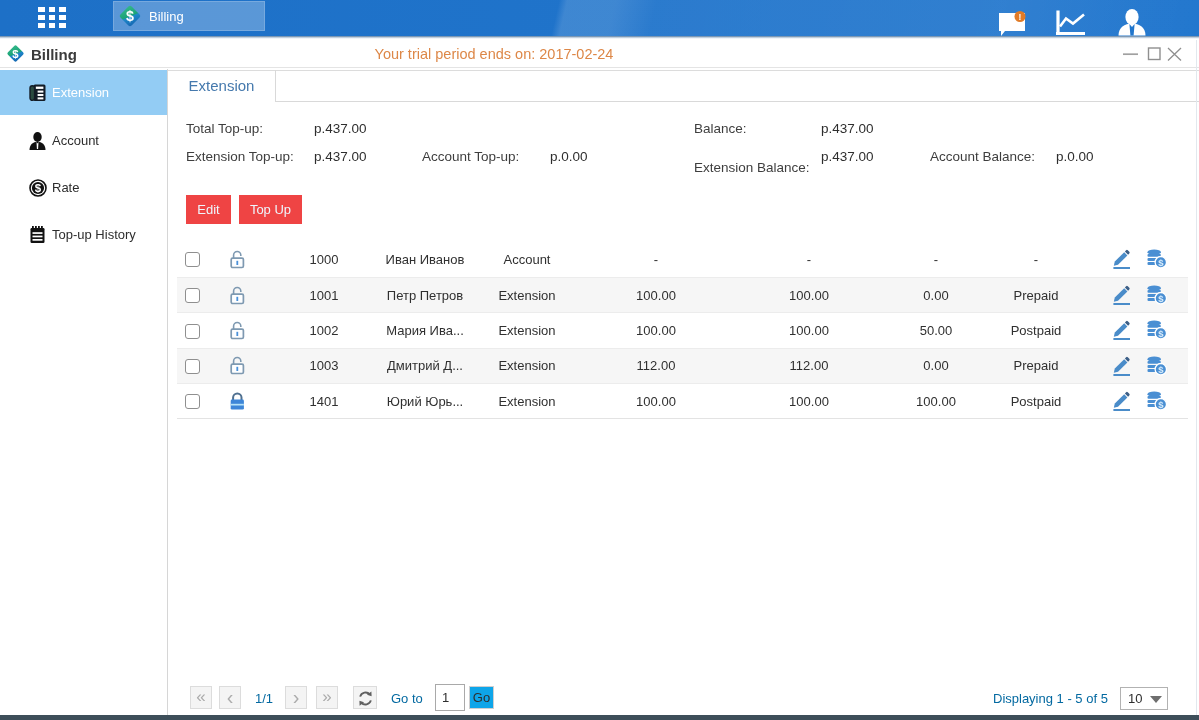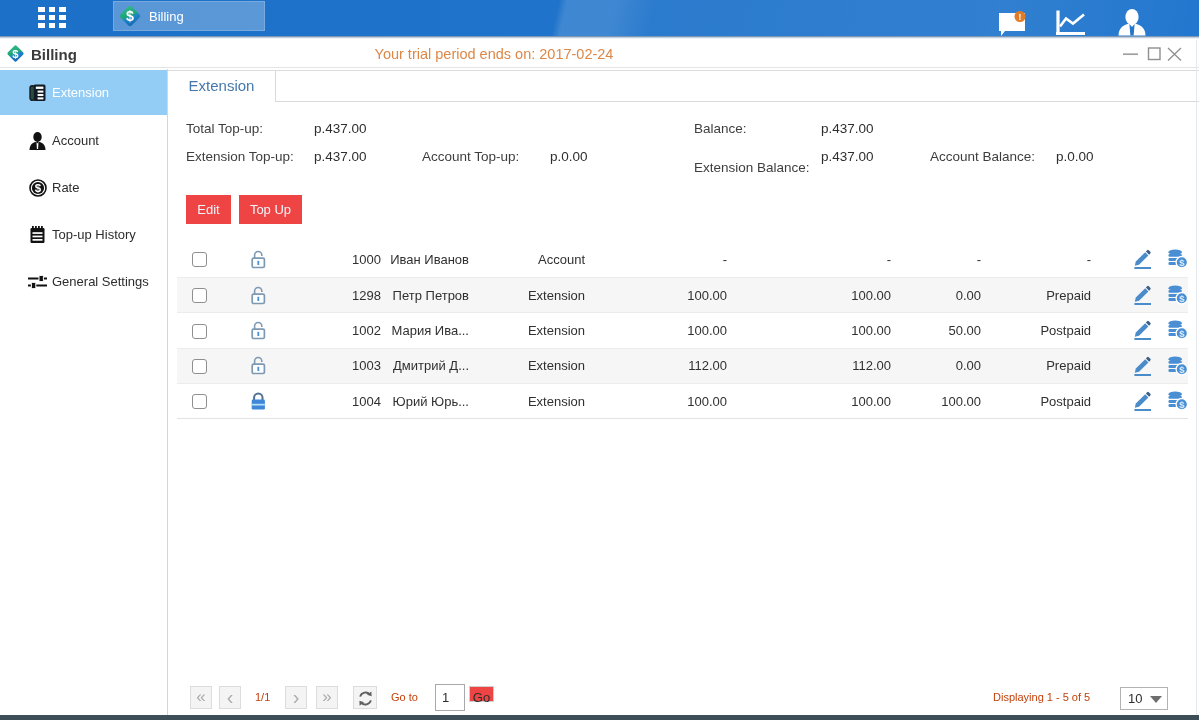--- a/index.html
+++ b/index.html
@@ -32,29 +32,29 @@
 #tabline{position:absolute;left:168px;top:70px;width:1031px;height:0;border-top:1px solid #dcdcdc}
 #tabdiv{position:absolute;left:275px;top:70px;width:0;height:32px;border-left:1px solid #d9d9d9}
 #tabrest{position:absolute;left:275px;top:70px;width:924px;height:32px;border-bottom:1px solid #d9d9d9}
 #tabtext{position:absolute;left:168px;top:70px;width:107px;height:32px;line-height:31px;text-align:center;color:#4579ad;font-size:15px}
 .lbl{position:absolute;font-size:13.5px;font-weight:normal;color:#3e3e3e;white-space:nowrap}
 .val{position:absolute;font-size:13.5px;color:#2e2e2e;white-space:nowrap}
 .btn{position:absolute;background:#ef4444;color:#eef5fc;font-size:13px;text-align:center;line-height:29px;height:29px}
 
 #tbl{position:absolute;left:177px;top:242px;width:1011px;border-collapse:collapse;table-layout:fixed}
 #tbl th{height:30.7px;font-size:13px;font-weight:normal;color:#4a4a4a;border-top:1px solid #dadada;border-bottom:1px solid #d2d2d2;text-align:center;vertical-align:middle}
-#tbl td{height:35.4px;font-size:13px;color:#303030;text-align:right;vertical-align:middle;border-bottom:1px solid #ececec;overflow:hidden;white-space:nowrap}
+#tbl td{height:35.4px;font-size:13px;color:#303030;text-align:center;vertical-align:middle;border-bottom:1px solid #ececec;overflow:hidden;white-space:nowrap}
 #tbl tr.alt td{background:#f6f6f6}
 #tbl tr.last td{border-bottom:1px solid #e3e3e3}
 .cb{display:inline-block;width:15px;height:15px;border:1px solid #8f8f8f;border-radius:3px;background:#fff;vertical-align:middle}
 
 .pbtn{position:absolute;top:686px;width:22px;height:23px;background:#f4f4f4;border:1px solid #dcdcdc;color:#ababab;font-size:16px;text-align:center;line-height:20px}
-.ptxt{position:absolute;font-size:11px;color:#c2410c;white-space:nowrap}
+.ptxt{position:absolute;font-size:13px;color:#0369a1;white-space:nowrap}
 #goinput{position:absolute;left:435px;top:684px;width:30px;height:27px;border:1px solid #a9a9a9;background:#fff;font-size:13px;color:#2e2e2e;text-align:left;line-height:25px;padding-left:6px}
-#gobtn{position:absolute;left:469px;top:686px;width:25px;height:16px;background:#ef4444;border:1px solid #cfcfcf;font-size:13px;color:#2e2e2e;text-align:center;line-height:21px}
+#gobtn{position:absolute;left:469px;top:686px;width:25px;height:23px;background:#0ea5e9;border:1px solid #cfcfcf;font-size:13px;color:#2e2e2e;text-align:center;line-height:21px}
 #ddl{position:absolute;left:1120px;top:687px;width:48px;height:23px;border:1px solid #b2b2b2;background:#fff}
 #ddl span{position:absolute;left:7px;top:3px;font-size:13px;color:#2e2e2e}
 #ddl .tri{position:absolute;right:5px;top:8px;width:0;height:0;border-left:6px solid transparent;border-right:6px solid transparent;border-top:7px solid #6e6e6e}
 #rightedge{position:absolute;left:1196px;top:40px;width:1px;height:675px;background:#e2e8ee}
 #bottomstrip{position:absolute;left:0;top:715px;width:1199px;height:5px;background:#3d4e59}
 </style>
 </head>
 <body>
 <div id="app">
 
@@ -167,30 +167,20 @@
             <rect x="6" y="1" width="1.8" height="4" fill="#111"></rect>
         <rect x="9" y="1" width="1.8" height="4" fill="#111"></rect>
             <rect x="12" y="1" width="1.8" height="4" fill="#111"></rect>
         <rect x="3.5" y="7.2" width="10" height="1.7" fill="#fff"></rect>
         <rect x="3.5" y="10.6" width="10" height="1.7" fill="#fff"></rect>
         <rect x="3.5" y="14" width="10" height="1.7" fill="#fff"></rect>
       </svg>
         </span>
       <span class="mlb">Top-up History</span>
     </div>
-    <div class="mitem">
-      <span class="mic">
-          <svg width="19" height="16" viewBox="0 0 19 16">
-        <path d="M0 4.5 h19 M0 11.5 h19" stroke="#111" stroke-width="1.8"></path>
-        <rect x="11" y="1.4" width="4.4" height="6.2" rx="1" fill="#111" stroke="#fff" stroke-width="1"></rect>
-        <rect x="3.4" y="8.4" width="4.4" height="6.2" rx="1" fill="#111" stroke="#fff" stroke-width="1"></rect>
-      </svg>
-        </span>
-      <span class="mlb">General Settings</span>
-    </div>
   </div>
 
   <div id="tabline"></div>
   <div id="tabrest"></div>
   <div id="tabdiv"></div>
   <div id="tabtext">Extension</div>
 
   <div class="lbl" style="left:186px;top:120.5px">Total Top-up:</div>
   <div class="val" style="left:314px;top:120.5px">p.437.00</div>
   <div class="lbl" style="left:694px;top:120.5px">Balance:</div>
@@ -248,21 +238,21 @@
   <text x="14.8" y="16.8" font-size="9.5" font-family="Liberation Sans" font-weight="bold" fill="#d8ecfb" text-anchor="middle">$</text>
 </svg></td>
     </tr>
     <tr class="alt">
       <td><span class="cb"></span></td>
           <td class="lockcell"><svg width="17" height="19" viewBox="0 0 17 19" style="vertical-align:middle">
   <path d="M4.6 8.2 V5.1 a3.6 3.6 0 0 1 7.2 0 V6.1" fill="none" stroke="#7e99b1" stroke-width="1.6"></path>
   <rect x="2.2" y="8.2" width="12.2" height="9.3" rx="1.4" fill="#fdfeff" stroke="#7e99b1" stroke-width="1.7"></rect>
   <path d="M8.3 10.8 v4.2" stroke="#4a90d9" stroke-width="1.8"></path>
 </svg></td>
-          <td>1298</td>
+          <td>1001</td>
           <td>Петр Петров</td>
           <td>Extension</td>
       <td>100.00</td>
           <td>100.00</td>
           <td>0.00</td>
           <td>Prepaid</td>
           <td class="opcell"><svg width="20" height="20" viewBox="0 0 20 20" style="vertical-align:middle">
   <path d="M2.8 12.6 L12.2 3.2 l3.2 3.2 L6 15.8 l-4.2 1z" fill="#4a8cc9"></path>
   <path d="M12.9 2.5 l1.2 -1.2 a1.2 1.2 0 0 1 1.7 0 l1.5 1.5 a1.2 1.2 0 0 1 0 1.7 l-1.2 1.2 z" fill="#3c5f87"></path>
   <rect x="1.4" y="18" width="16.6" height="2" fill="#4a8cc9"></rect>
@@ -329,21 +319,21 @@
   <text x="14.8" y="16.8" font-size="9.5" font-family="Liberation Sans" font-weight="bold" fill="#d8ecfb" text-anchor="middle">$</text>
 </svg></td>
     </tr>
     <tr class="last">
       <td><span class="cb"></span></td>
           <td class="lockcell"><svg width="17" height="19" viewBox="0 0 17 19" style="vertical-align:middle">
   <path d="M4.1 8 V5.6 a4.2 4.2 0 0 1 8.4 0 V8" fill="none" stroke="#4f7090" stroke-width="2"></path>
   <rect x="1.7" y="7.6" width="13.2" height="10" rx="1.3" fill="#3d86d8"></rect>
   <rect x="1.7" y="11.8" width="13.2" height="1.7" fill="#b5e2f8"></rect>
 </svg></td>
-          <td>1004</td>
+          <td>1401</td>
           <td>Юрий Юрь...</td>
           <td>Extension</td>
       <td>100.00</td>
           <td>100.00</td>
           <td>100.00</td>
           <td>Postpaid</td>
           <td class="opcell"><svg width="20" height="20" viewBox="0 0 20 20" style="vertical-align:middle">
   <path d="M2.8 12.6 L12.2 3.2 l3.2 3.2 L6 15.8 l-4.2 1z" fill="#4a8cc9"></path>
   <path d="M12.9 2.5 l1.2 -1.2 a1.2 1.2 0 0 1 1.7 0 l1.5 1.5 a1.2 1.2 0 0 1 0 1.7 l-1.2 1.2 z" fill="#3c5f87"></path>
   <rect x="1.4" y="18" width="16.6" height="2" fill="#4a8cc9"></rect>

